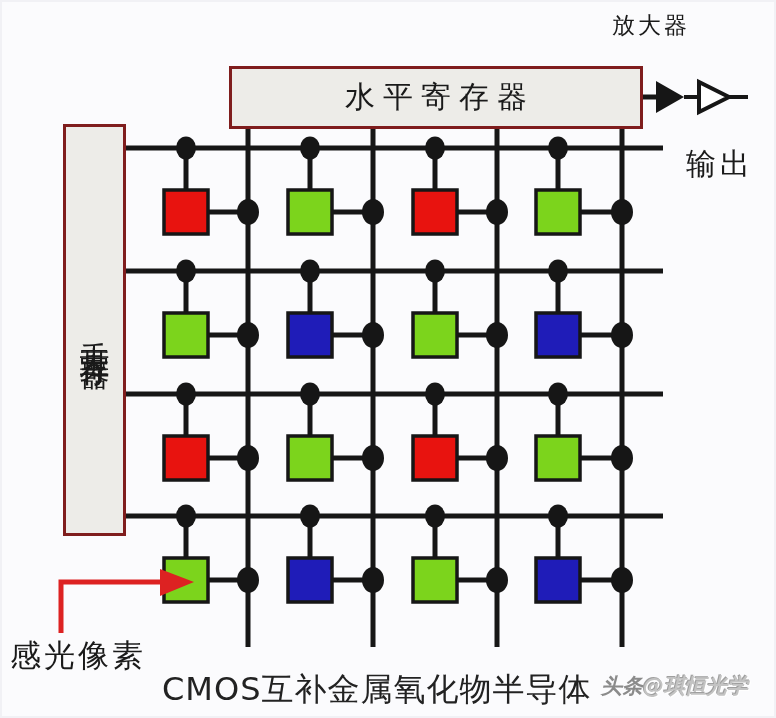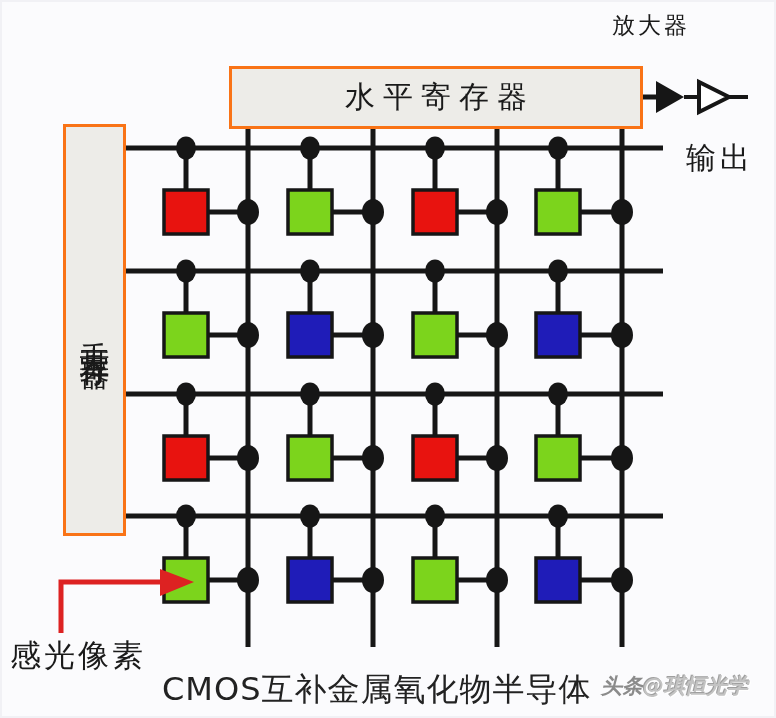--- a/index.html
+++ b/index.html
@@ -7,32 +7,32 @@
     position:relative; width:776px; height:718px; overflow:hidden;
     background:#fbfbfd;
     box-shadow: inset 0 0 0 2px #f1f1f5;
     font-family:"DejaVu Sans","Liberation Sans",sans-serif;
     color:#1a1a1a;
   }
   #circuit { position:absolute; left:0; top:0; z-index:1; }
   .abs { position:absolute; z-index:2; white-space:nowrap; }
   .register-box {
     position:absolute; z-index:2; box-sizing:border-box;
-    background:#edece8; border:3px solid #f97316;
+    background:#edece8; border:3px solid #7f1d1d;
     display:flex; align-items:center; justify-content:center;
   }
   .h-register { left:229px; top:66px; width:414px; height:63px; }
   .h-register .reg-label { font-size:30px; letter-spacing:8px; text-indent:8px; }
   .v-register { left:63px; top:124px; width:63px; height:412px; }
   .v-register .reg-label {
     writing-mode:vertical-rl; text-orientation:upright;
     font-size:30px; letter-spacing:5px; line-height:1;
   }
   .amp-label    { left:612px; top:10px;  font-size:23px; letter-spacing:3px; }
-  .output-label { left:686px; top:138px; font-size:30px; letter-spacing:4px; }
+  .output-label { left:686px; top:144px; font-size:30px; letter-spacing:4px; }
   .pixel-label  { left:10px;  top:635px; font-size:31px; letter-spacing:3px; }
   .caption      { left:162px; top:668px; font-size:32px; letter-spacing:1px; color:#222; }
   .watermark    { left:601px; top:672px; font-size:21px; font-weight:bold;font-style:italic; }
   .wm-prefix { color:#8b8b8b; }
   .wm-suffix { color:#c3c3c3; text-shadow:-1px -1px 0 #9f9f9f, 1px 1px 0 #ffffff; }
 </style>
 </head>
 <body>
 
 <div id="canvas">

